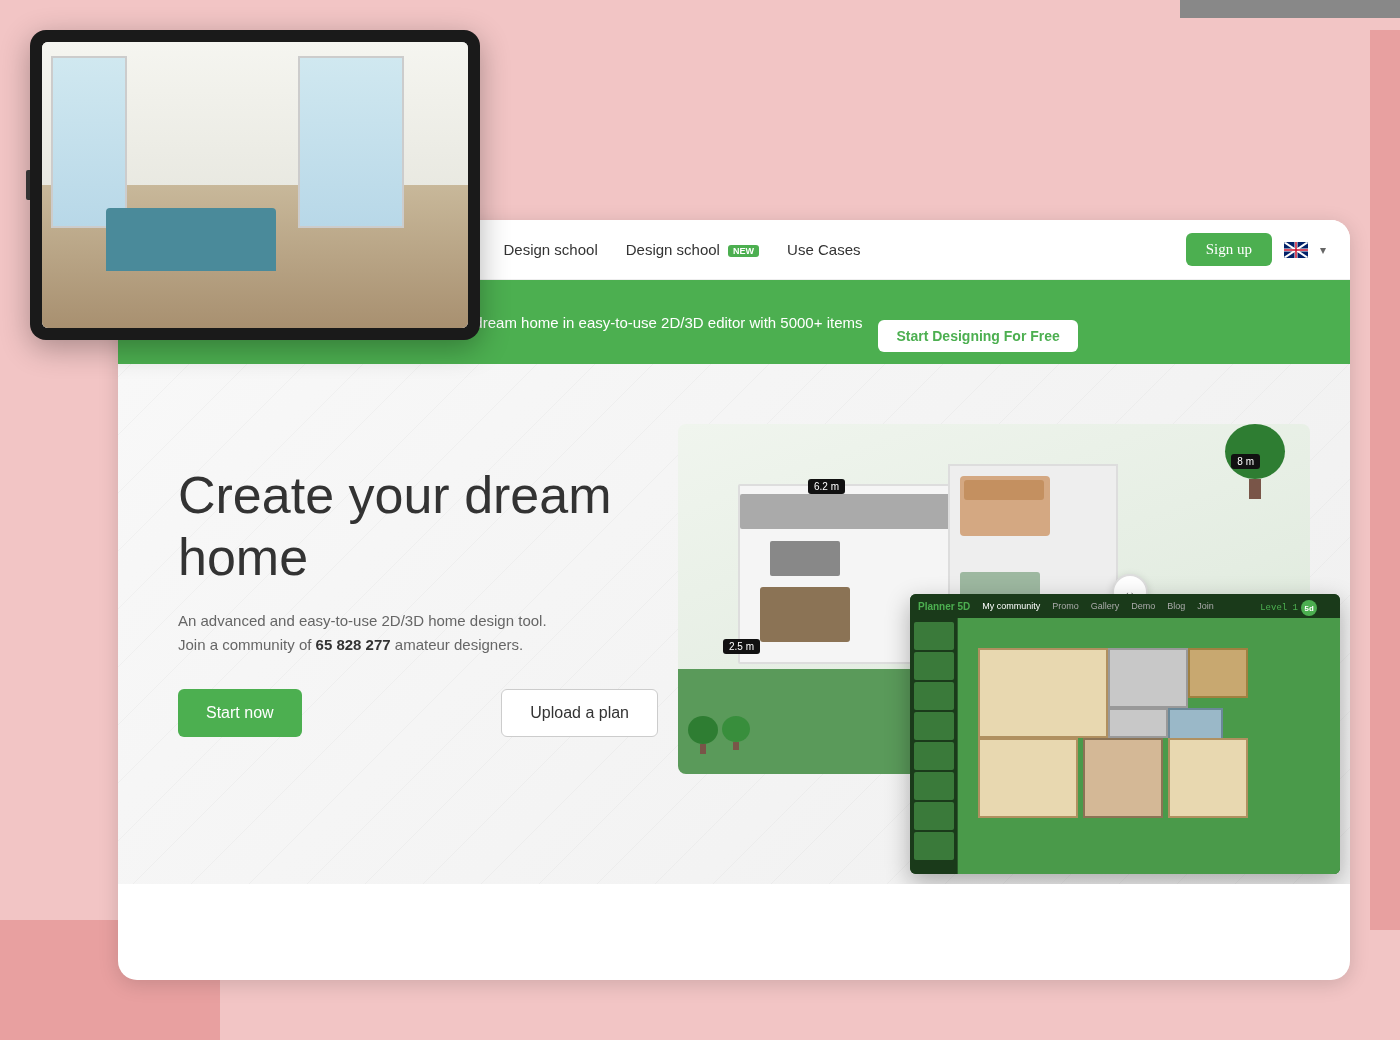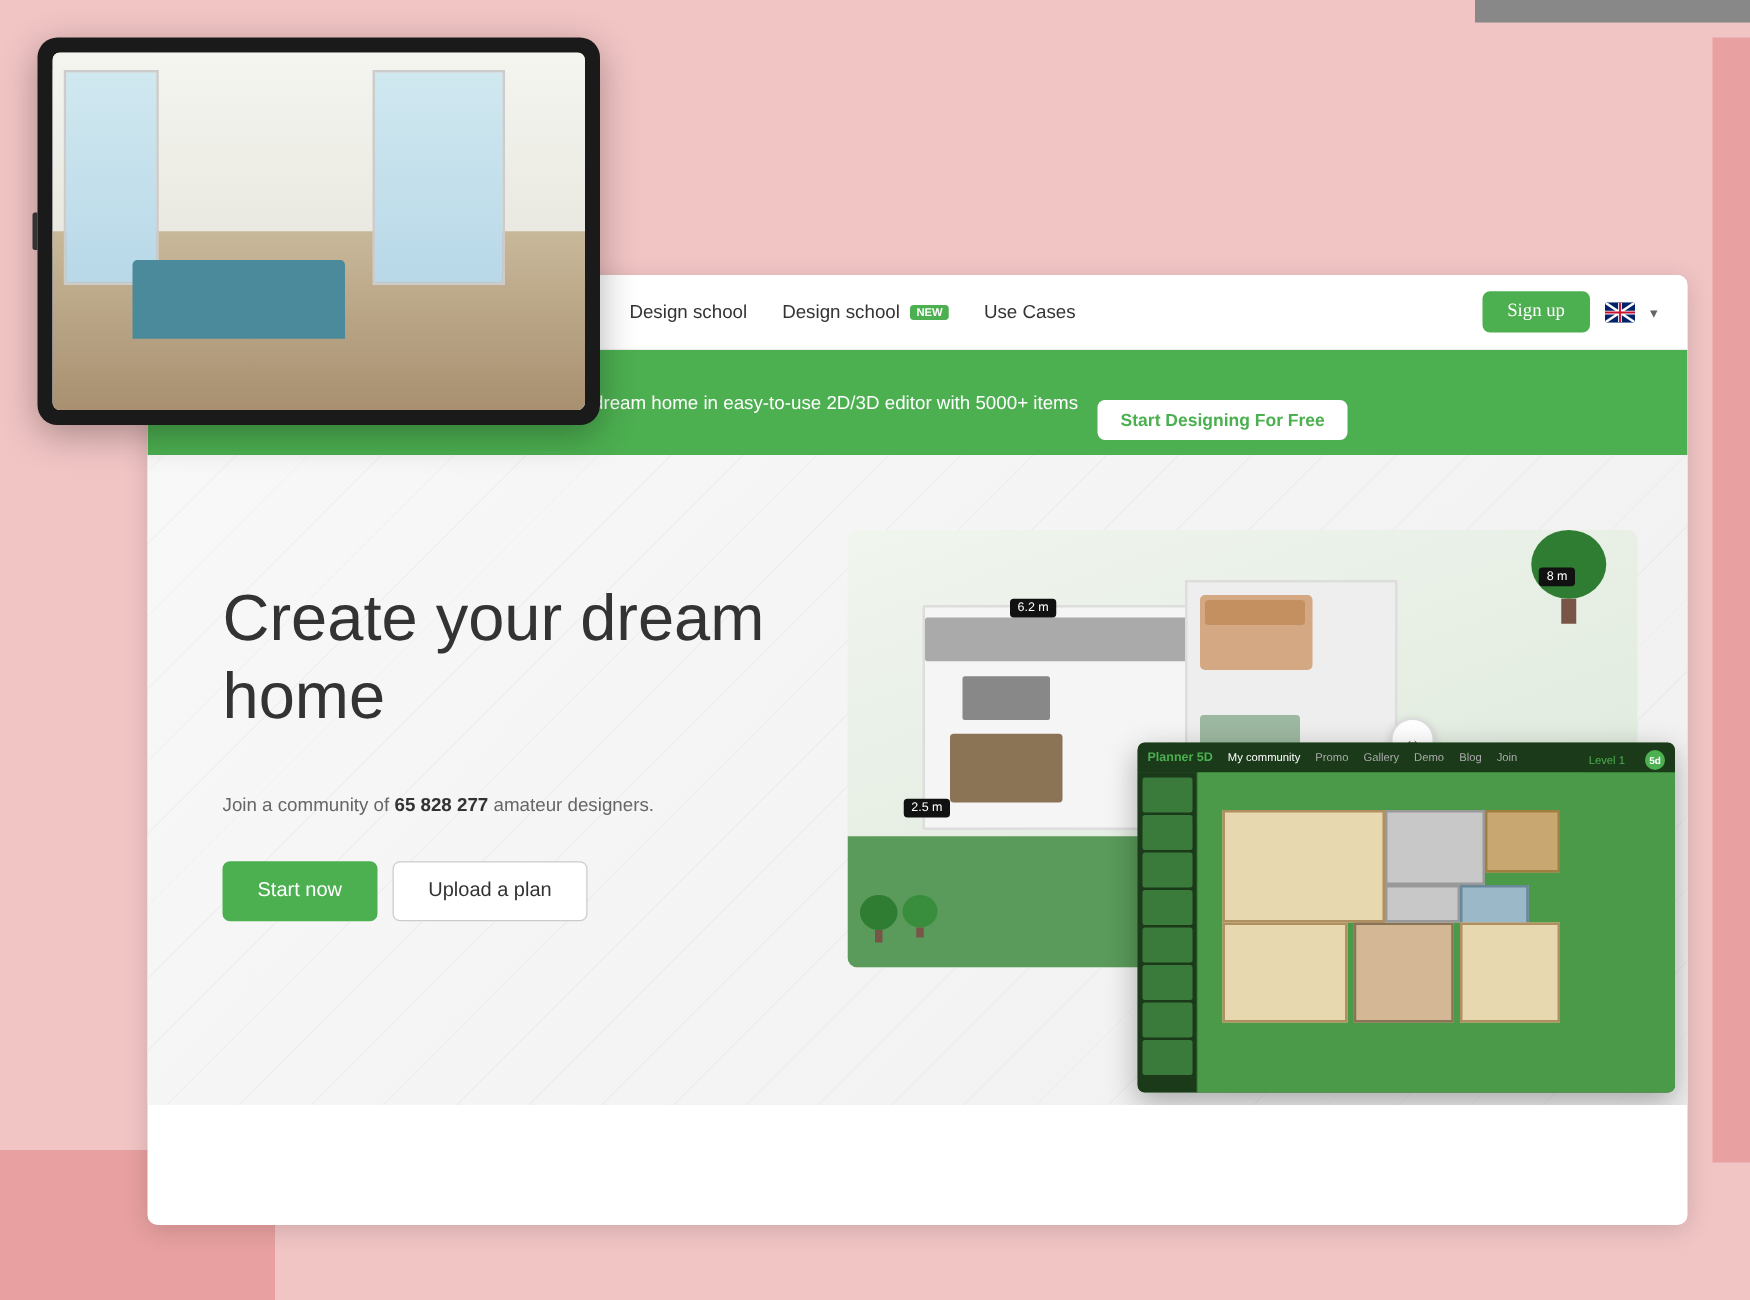--- a/index.html
+++ b/index.html
@@ -155,21 +155,21 @@
     }
 
     
     .browser-window {
       position: absolute;
       top: 220px;
       left: 118px;
       right: 50px;
       bottom: 60px;
       background: #ffffff;
-      border-radius: 8px;
+      border-radius: 19px;
       box-shadow: 0 4px 20px rgba(0,0,0,0.15);
       overflow: hidden;
       z-index: 3;
     }
 
     
     .nav-bar {
       display: flex;
       align-items: center;
       padding: 0 24px;
@@ -327,20 +327,21 @@
       line-height: 1.6;
       margin-bottom: 32px;
     }
     .hero-subtitle strong {
       font-weight: bold;
       color: #333;
     }
     .hero-buttons {
       display: flex;
       gap: 12px;
+      justify-content: space-between;
     }
     .btn-start {
       background: #4CAF50;
       color: white;
       border: none;
       padding: 14px 28px;
       border-radius: 6px;
       font-size: 16px;
       cursor: pointer;
       font-weight: 500;
@@ -495,29 +496,30 @@
     .fp2d-layout {
       position: absolute;
       top: 10px; left: 10px;
       right: 10px; bottom: 10px;
     }
 
     
     .level-indicator {
       position: absolute;
       top: 4px;
-      right: 4px;
+      right: 19px;
       background: #1a3a1a;
       color: #4CAF50;
       font-size: 9px;
       padding: 2px 4px;
       border-radius: 2px;
       display: flex;
       align-items: center;
-      gap: 16px;
+      gap: 3px;
+      font-family: Liberation Mono, monospace;
     }
   </style>
 </head>
 <body>
 
 <div class="bg-shape-top-right"></div>
 <div class="bg-shape-right"></div>
 <div class="bg-shape-bottom-left"></div>
 
 <div class="tablet-container">
@@ -582,21 +584,21 @@
   <div class="green-banner">
     <span class="banner-text">Design your dream home in easy-to-use 2D/3D editor with 5000+ items</span>
     <button class="banner-cta-btn">Start Designing For Free</button>
   </div>
 
   <div class="hero-section">
 
     <div class="hero-content">
       <h1 class="hero-title">Create your dream home</h1>
       <p class="hero-subtitle">
-        <br>
+        <span>An advanced and easy-to-use 2D/3D home design tool.</span><br>
         <span>Join a community of</span>
         <strong>65 828 277</strong>
         <span>amateur designers.</span>
       </p>
       <div class="hero-buttons">
         <button class="btn-start">Start now</button>
         <button class="btn-upload">Upload a plan</button>
       </div>
     </div>
 

